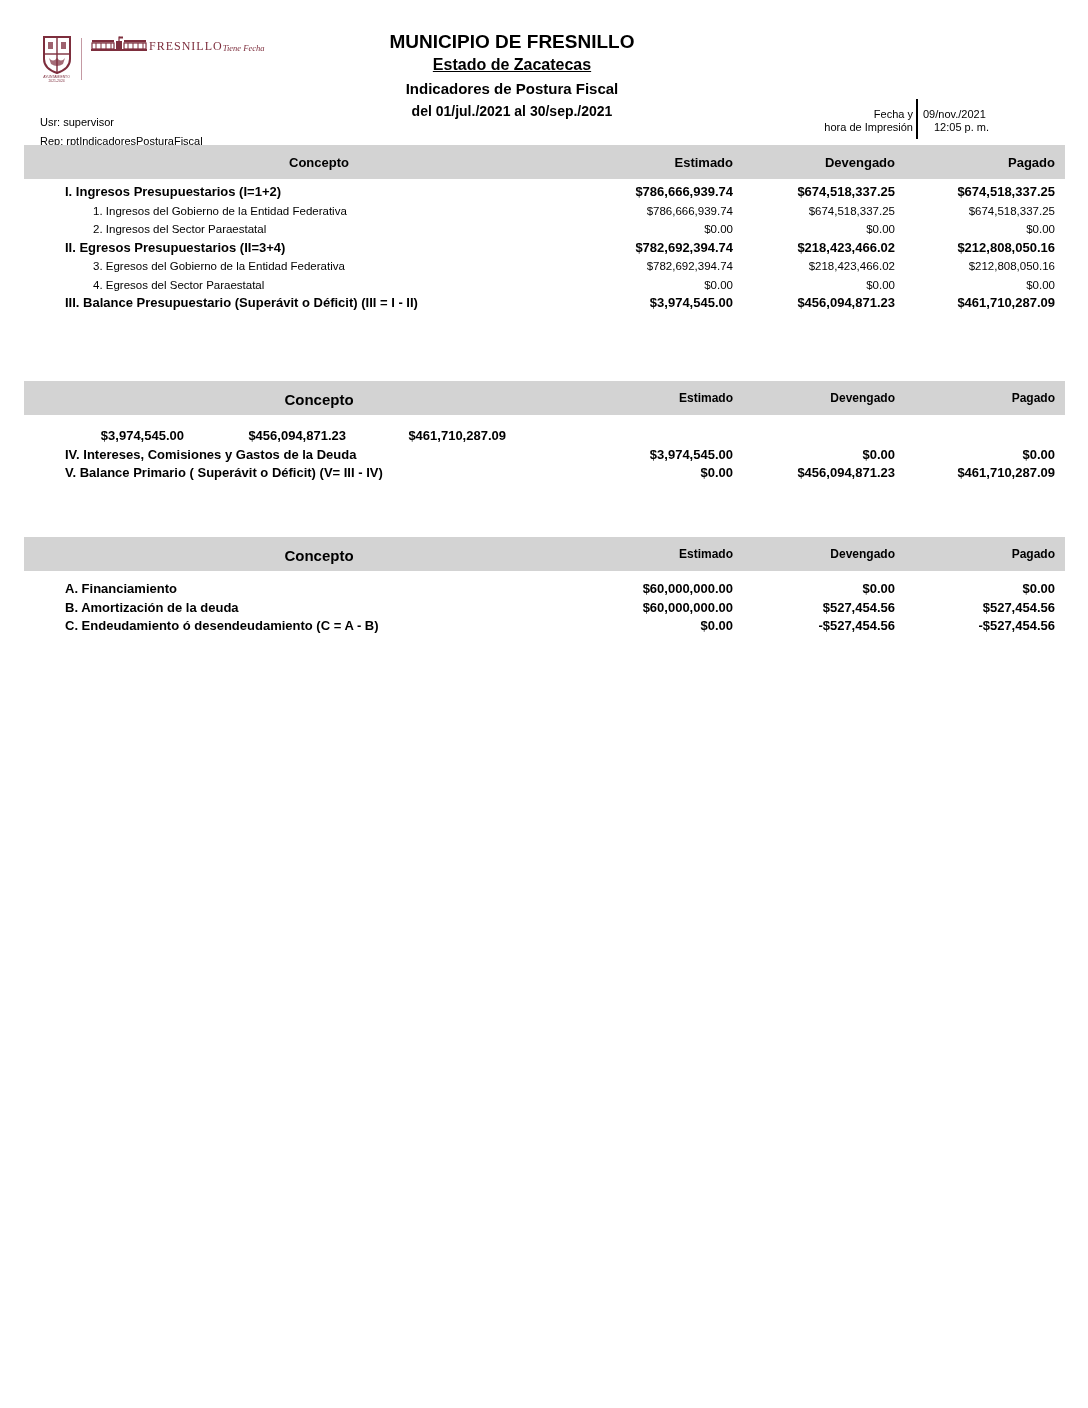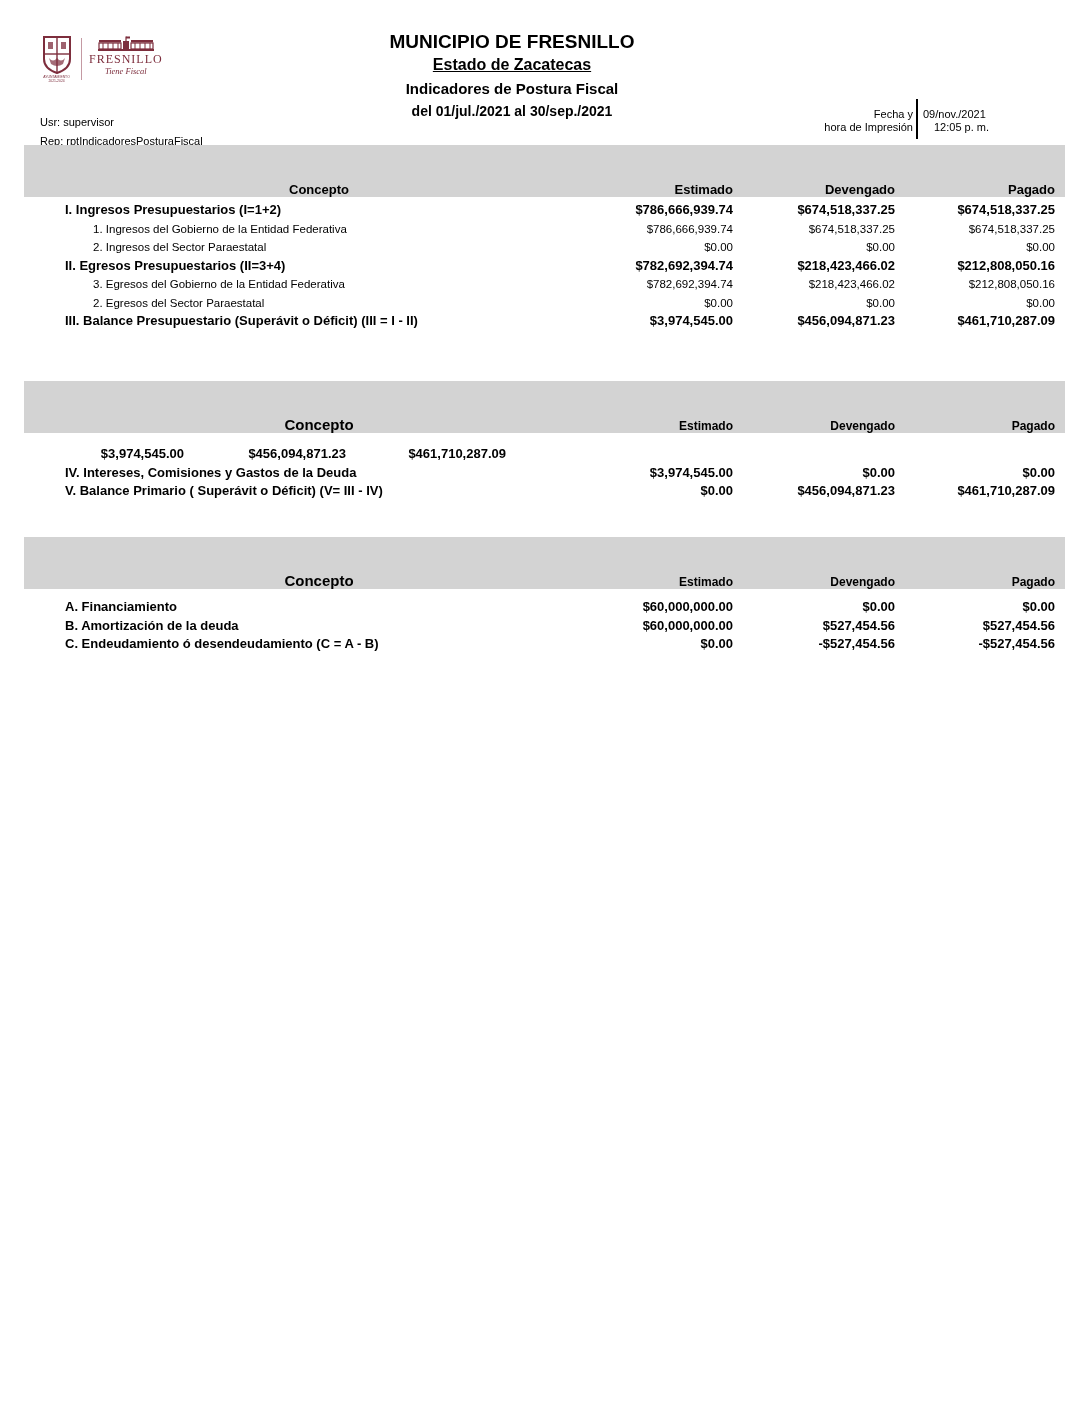--- a/index.html
+++ b/index.html
@@ -10,21 +10,21 @@
     font-family:"Liberation Sans","DejaVu Sans",sans-serif;
     color:#000;
     overflow:hidden;
   }
 
   
   .logo{position:absolute;left:40px;top:36px;display:flex;align-items:flex-start;}
   .crest{display:flex;flex-direction:column;align-items:center;width:34px;}
   .crest-text{font-size:4px;line-height:5px;color:#7d2e3d;text-align:center;white-space:nowrap;transform:scale(.85);}
   .logo-divider{width:1px;height:42px;background:#c49aa3;margin:2px 7px 0 7px;}
-  .wordmark{display:flex;flex-direction:column;align-items:center;}
+  .wordmark{display:flex;flex-direction:row;align-items:flex-end;}
   .fresnillo{font-family:"Liberation Serif","DejaVu Serif",serif;color:#7d2e3d;font-size:12px;letter-spacing:1px;line-height:13px;}
   .tagline{font-family:"Liberation Serif","DejaVu Serif",serif;font-style:italic;color:#7d2e3d;font-size:8.5px;line-height:10px;}
 
   .titles{position:absolute;left:176px;top:31px;width:672px;text-align:center;}
   .title{font-size:19px;font-weight:bold;line-height:22px;}
   .subtitle{font-size:16px;font-weight:bold;line-height:20px;margin-top:2px;text-decoration:underline;}
   .report-name{font-size:15px;font-weight:bold;line-height:18px;margin-top:5px;}
   .period{font-size:14px;font-weight:bold;line-height:17px;margin-top:5px;}
 
   .meta-left{position:absolute;left:40px;top:116px;font-size:11px;line-height:12px;}
@@ -33,21 +33,21 @@
   .print-info{position:absolute;left:797px;top:99px;display:flex;align-items:stretch;}
   .pi-labels{width:116px;text-align:right;font-size:11px;line-height:13px;padding-top:9px;}
   .pi-line{width:2px;background:#000;height:40px;margin:0 5px 0 3px;}
   .pi-values{font-size:11px;line-height:13px;padding-top:9px;}
   .pi-time{padding-left:11px;}
 
   
   .rtable{position:absolute;left:24px;width:1041px;}
   .t1{top:145px;} .t2{top:381px;} .t3{top:537px;}
 
-  .band{height:52px;background:#d3d3d3;display:flex;align-items:flex-end;padding-top:10px;box-sizing:border-box;}
+  .band{height:34px;background:#d3d3d3;display:flex;align-items:flex-start;padding-top:10px;box-sizing:border-box;}
   .band .cl{text-align:center;font-weight:bold;}
   .band .cv{font-weight:bold;}
   .t1 .band .cl,.t1 .band .cv{font-size:13px;}
   .t2 .band .cl,.t3 .band .cl{font-size:15px;}
   .t2 .band .cv,.t3 .band .cv{font-size:12px;}
 
   .cl{flex:1;padding-left:41px;box-sizing:border-box;}
   .cv{width:160px;text-align:right;box-sizing:border-box;}
   .cv.dev{width:162px;}
   .cv.pag{width:170px;padding-right:10px;}
@@ -93,21 +93,21 @@
         <line x1="44" y1="7" x2="44" y2="13" stroke="#7d2e3d" stroke-width="1"></line>
         <line x1="49" y1="7" x2="49" y2="13" stroke="#7d2e3d" stroke-width="1"></line>
         <line x1="54" y1="7" x2="54" y2="13" stroke="#7d2e3d" stroke-width="1"></line>
         <rect x="3" y="4" width="22" height="2.5" fill="#7d2e3d"></rect>
         <rect x="35" y="4" width="22" height="2.5" fill="#7d2e3d"></rect>
         <rect x="27" y="5" width="6" height="8" fill="#7d2e3d"></rect>
         <line x1="30" y1="0.5" x2="30" y2="5" stroke="#7d2e3d" stroke-width="1.2"></line>
         <rect x="30" y="0.5" width="4" height="2" fill="#7d2e3d"></rect>
       </svg>
       <div class="fresnillo">FRESNILLO</div>
-      <div class="tagline">Tiene Fiscal</div>
+      <div class="tagline">Tiene Fecha</div>
     </div>
   </div>
 
   <div class="titles">
     <div class="title">MUNICIPIO DE FRESNILLO</div>
     <div class="subtitle">Estado de Zacatecas</div>
     <div class="report-name">Indicadores de Postura Fiscal</div>
     <div class="period">del 01/jul./2021 al 30/sep./2021</div>
   </div>
 
@@ -160,21 +160,21 @@
         <div class="cv dev">$218,423,466.02</div>
         <div class="cv pag">$212,808,050.16</div>
       </div>
       <div class="row sub">
         <div class="cl">3. Egresos del Gobierno de la Entidad Federativa</div>
         <div class="cv est">$782,692,394.74</div>
         <div class="cv dev">$218,423,466.02</div>
         <div class="cv pag">$212,808,050.16</div>
       </div>
       <div class="row sub">
-        <div class="cl">2. Egresos del Sector Paraestatal</div>
+        <div class="cl">4. Egresos del Sector Paraestatal</div>
         <div class="cv est">$0.00</div>
         <div class="cv dev">$0.00</div>
         <div class="cv pag">$0.00</div>
       </div>
       <div class="row main">
         <div class="cl">III. Balance Presupuestario (Superávit o Déficit) (III = I - II)</div>
         <div class="cv est">$3,974,545.00</div>
         <div class="cv dev">$456,094,871.23</div>
         <div class="cv pag">$461,710,287.09</div>
       </div>

